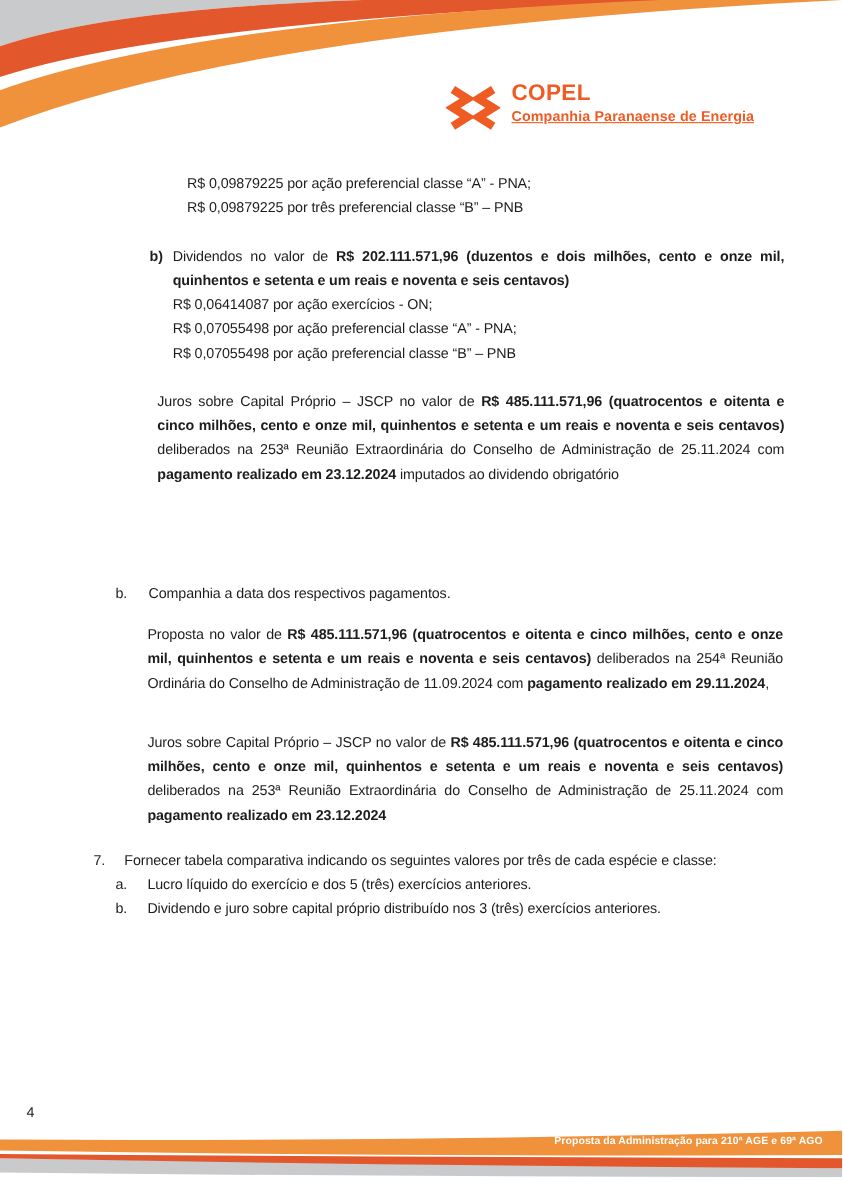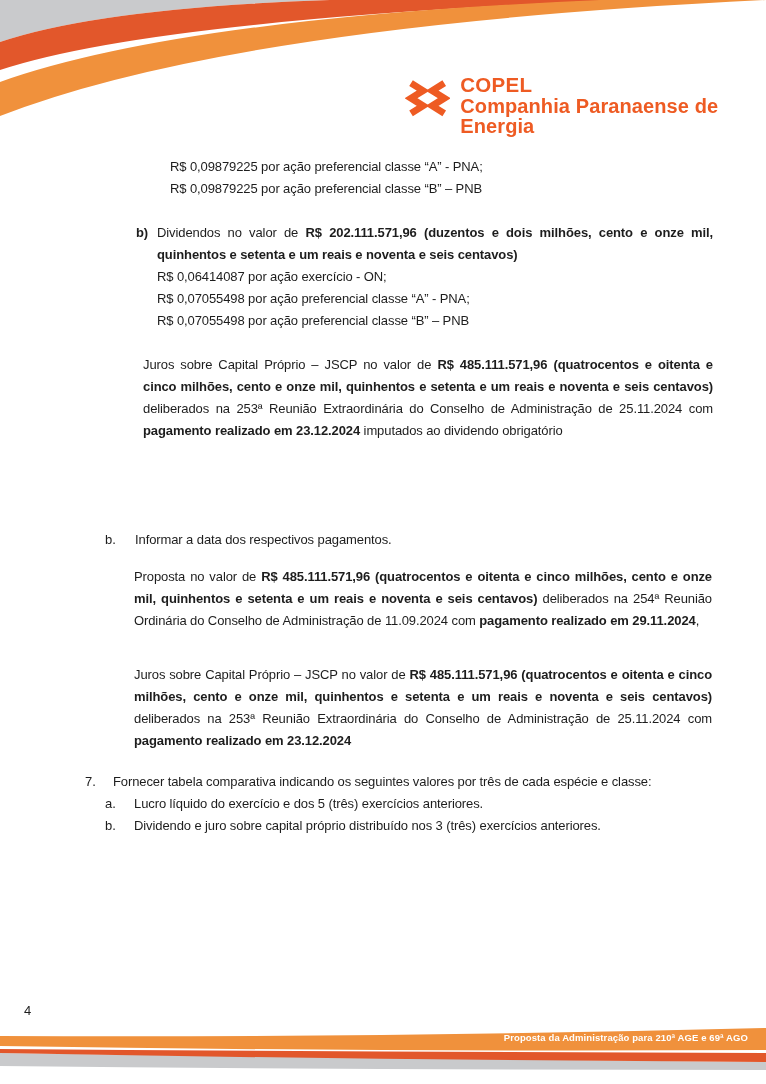--- a/index.html
+++ b/index.html
@@ -14,21 +14,21 @@
   .b { font-weight:bold; }
   p { margin:0; }
   .hang-label { position:absolute; top:0; }
   .deco { display:block; position:absolute; left:0; pointer-events:none; }
 
   
   .logo { position:absolute; left:405px; top:74px; display:flex; align-items:flex-start; }
   .logo-icon { width:50px; height:47px; margin-top:3px; }
   .logo-text { margin-left:10px; color:#ee5b23; }
   .logo-name { font-size:20.5px; font-weight:bold; line-height:22px; letter-spacing:0.3px; }
-  .logo-sub  { font-size:20px; font-weight:bold; line-height:20px; letter-spacing:0.1px; }
+  .logo-sub  { font-size:13px; font-weight:bold; line-height:20px; letter-spacing:0.1px;text-decoration:underline; }
 
   
   .page-number { position:absolute; left:24px; top:1000px; font-size:13px; line-height:22px; }
   .footer-banner {
     position:absolute; right:18px; top:1029px; height:18px; line-height:18px;
     color:#ffffff; font-size:9.5px; font-weight:bold; letter-spacing:0.1px;
   }
 </style>
 </head>
 <body>
@@ -47,40 +47,40 @@
       <path d="M52,5 L36,15 L52,25 L36,35 L52,45" fill="none" stroke="#ee5b23" stroke-width="9"></path>
     </svg>
     <div class="logo-text">
       <div class="logo-name">COPEL</div>
       <div class="logo-sub">Companhia Paranaense de Energia</div>
     </div>
   </div>
 
   <div class="abs" style="left:158px; top:156px;margin-left:12px;">
     <div>R$ 0,09879225 por ação preferencial classe “A” - PNA;</div>
-    <div>R$ 0,09879225 por ação preferencial classe “B” – PNB</div>
+    <div>R$ 0,09879225 por três preferencial classe “B” – PNB</div>
   </div>
 
   <div class="abs" style="left:157px; top:222px; width:556px;">
     <span class="hang-label b" style="left:-21px;">b)</span>
     <p class="just"><span>Dividendos no valor de </span><span class="b">R$ 202.111.571,96 (duzentos e dois milhões, cento e onze mil, quinhentos e setenta e um reais e noventa e seis centavos)</span></p>
     <div>
-      <div>R$ 0,06414087 por ação exercício - ON;</div>
+      <div>R$ 0,06414087 por ação exercícios - ON;</div>
       <div>R$ 0,07055498 por ação preferencial classe “A” - PNA;</div>
       <div>R$ 0,07055498 por ação preferencial classe “B” – PNB</div>
     </div>
   </div>
 
   <div class="abs" style="left:143px; top:354px; width:570px;">
     <p class="just"><span>Juros sobre Capital Próprio – JSCP no valor de </span><span class="b">R$ 485.111.571,96 (quatrocentos e oitenta e cinco milhões, cento e onze mil, quinhentos e setenta e um reais e noventa e seis centavos)</span><span> deliberados na 253ª Reunião Extraordinária do Conselho de Administração de 25.11.2024 com </span><span class="b">pagamento realizado em 23.12.2024</span><span> imputados ao dividendo obrigatório</span></p>
   </div>
 
   <div class="abs" style="left:135px; top:529px; width:600px;">
     <span class="hang-label" style="left:-30px;">b.</span>
-    <span>Informar a data dos respectivos pagamentos.</span>
+    <span>Companhia a data dos respectivos pagamentos.</span>
   </div>
 
   <div class="abs" style="left:134px; top:566px; width:578px;">
     <p class="just"><span>Proposta no valor de </span><span class="b">R$ 485.111.571,96 (quatrocentos e oitenta e cinco milhões, cento e onze mil, quinhentos e setenta e um reais e noventa e seis centavos)</span><span> deliberados na 254ª Reunião Ordinária do Conselho de Administração de 11.09.2024 com </span><span class="b">pagamento realizado em 29.11.2024</span><span>,</span></p>
   </div>
 
   <div class="abs" style="left:134px; top:664px; width:578px;">
     <p class="just"><span>Juros sobre Capital Próprio – JSCP no valor de </span><span class="b">R$ 485.111.571,96 (quatrocentos e oitenta e cinco milhões, cento e onze mil, quinhentos e setenta e um reais e noventa e seis centavos)</span><span> deliberados na 253ª Reunião Extraordinária do Conselho de Administração de 25.11.2024 com </span><span class="b">pagamento realizado em 23.12.2024</span></p>
   </div>
 

